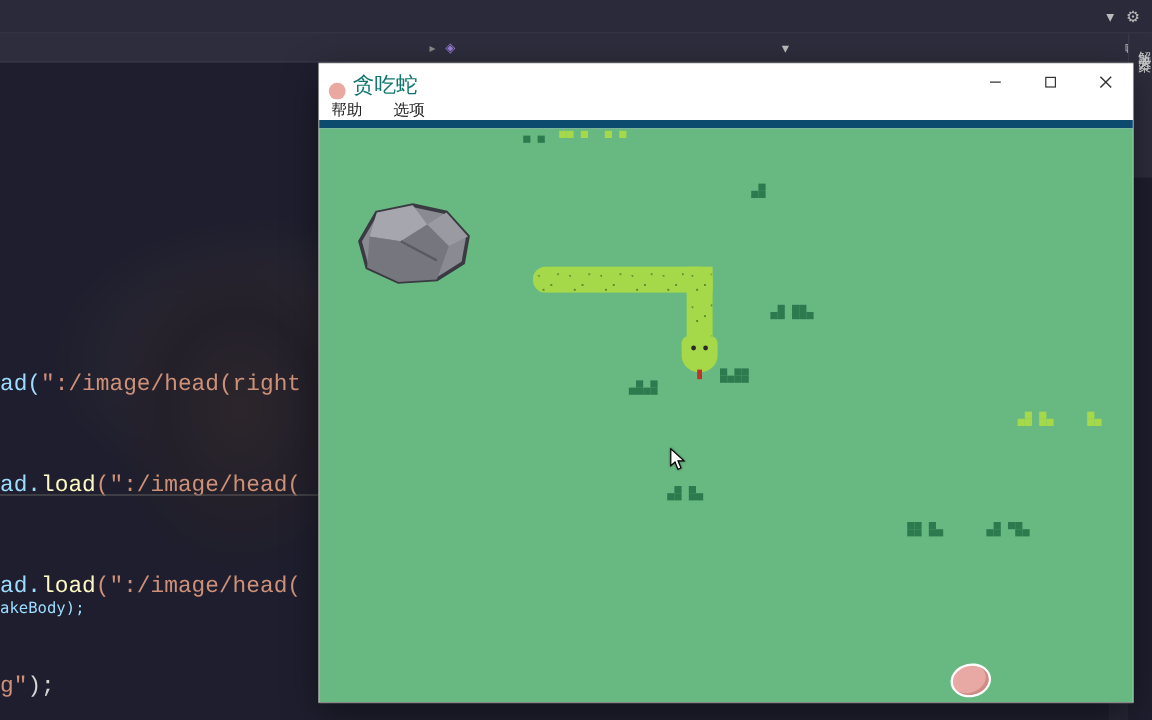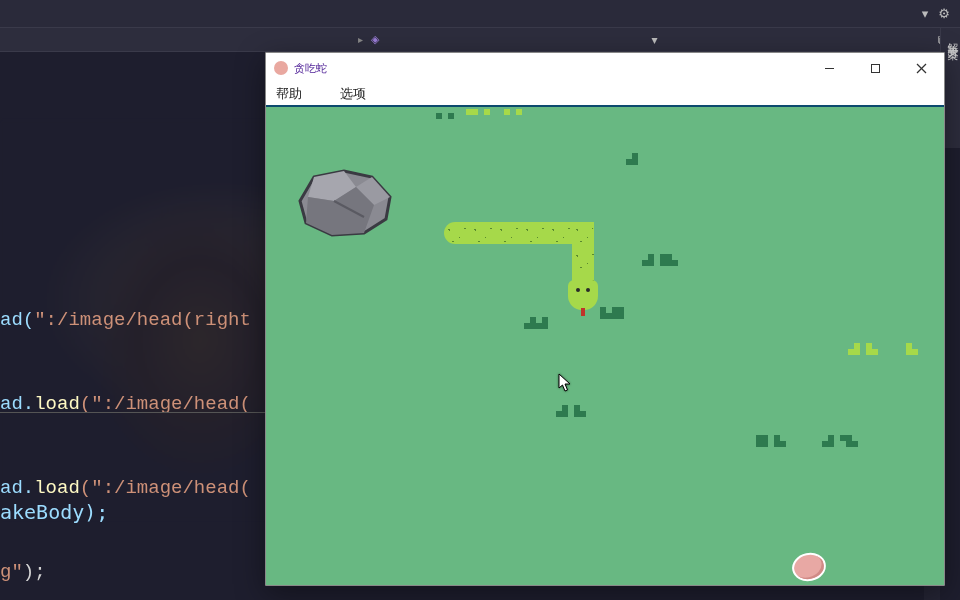--- a/index.html
+++ b/index.html
@@ -77,21 +77,21 @@
   .c-id   { color: #9cdcfe; }
   .c-str  { color: #ce9178; }
   .c-punc { color: #d4d4d4; }
   .c-fn   { color: #fef9c3; }
   .code-divider {
     position: absolute; left: 0; top: 412px; width: 265px;
     border-top: 1px solid #555;
   }
   .code2 {
     position: absolute; left: 0; top: 500px;
-    font-family: "Consolas", monospace; font-size: 20px;
+    font-family: "Consolas", monospace; font-size: 13px;
     color: #9cdcfe;
   }
 
   
   .ide-scroll {
     position: absolute; right: 20px; top: 52px; bottom: 0;
     width: 16px; background: #252535;
   }
   .ide-scroll .thumb {
     position: absolute; left: 2px; right: 2px;
@@ -105,42 +105,42 @@
     left: 265px; top: 52px;
     width: 680px; height: 534px;
     background: #fff;
     border: 1px solid #888;
     box-shadow: 0 8px 30px rgba(0,0,0,0.4);
     display: flex; flex-direction: column;
     border-radius: 1px;
   }
   .gw-titlebar {
     height: 30px; background: #fff;
-    display: flex; align-items: center;
+    display: flex; align-items: flex-end;
     padding-left: 8px;
-    font-size: 11px; color: #4c1d95;
+    font-size: 18px; color: #0f766e;
   }
   .gw-titlebar .app-ico {
     width: 14px; height: 14px; border-radius: 50%;
     background: #e9a8a0; margin-right: 6px;
   }
   .gw-titlebar .spacer { flex: 1; }
   .gw-titlebar .winbtn {
     width: 46px; height: 30px;
     display: flex; align-items: center; justify-content: center;
     font-size: 12px; color: #333;
   }
   .gw-titlebar .winbtn svg { width: 11px; height: 11px; }
 
   .gw-menubar {
     height: 24px; background: #fff;
     display: flex; align-items: center;
-    padding-left: 6px; gap: 30px;
+    padding-left: 6px; gap: 18px;
     font-size: 13px; color: #222;
-    border-bottom: 2px solid #0c4a6e;
+    border-bottom: 7px solid #0c4a6e;
   }
   .gw-menubar .mitem { padding: 2px 4px; }
 
   .gw-canvas {
     flex: 1;
     background: #68b882;
     position: relative;
     overflow: hidden;
   }
 

